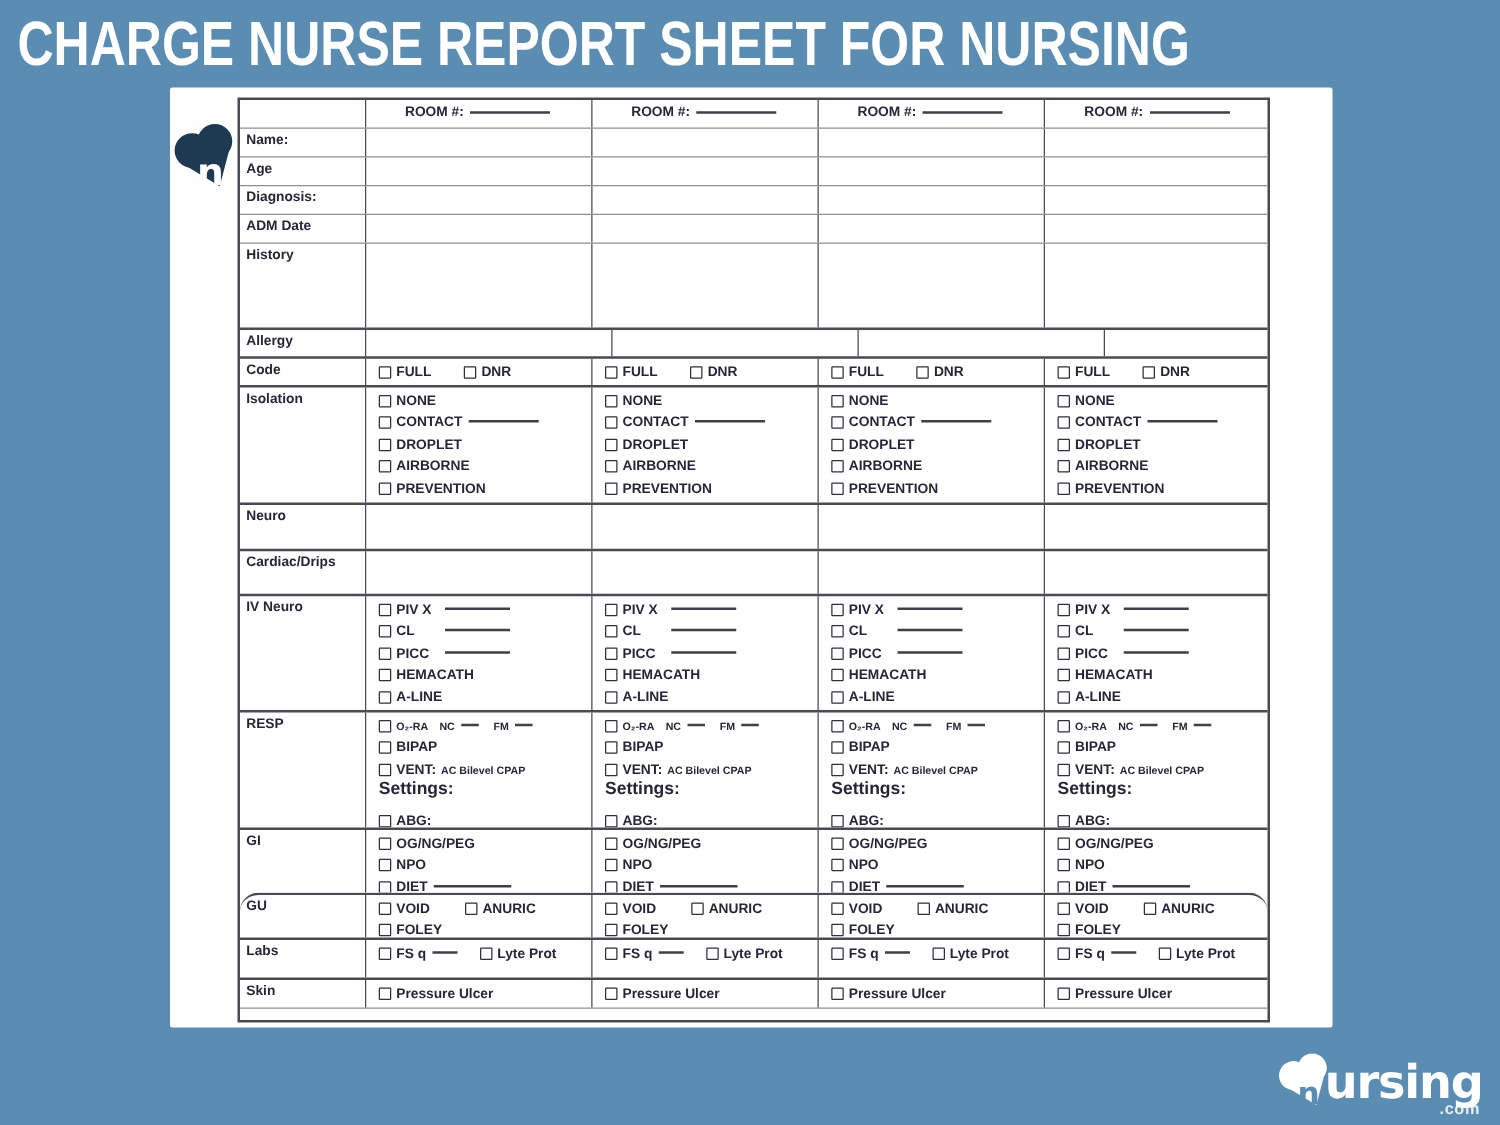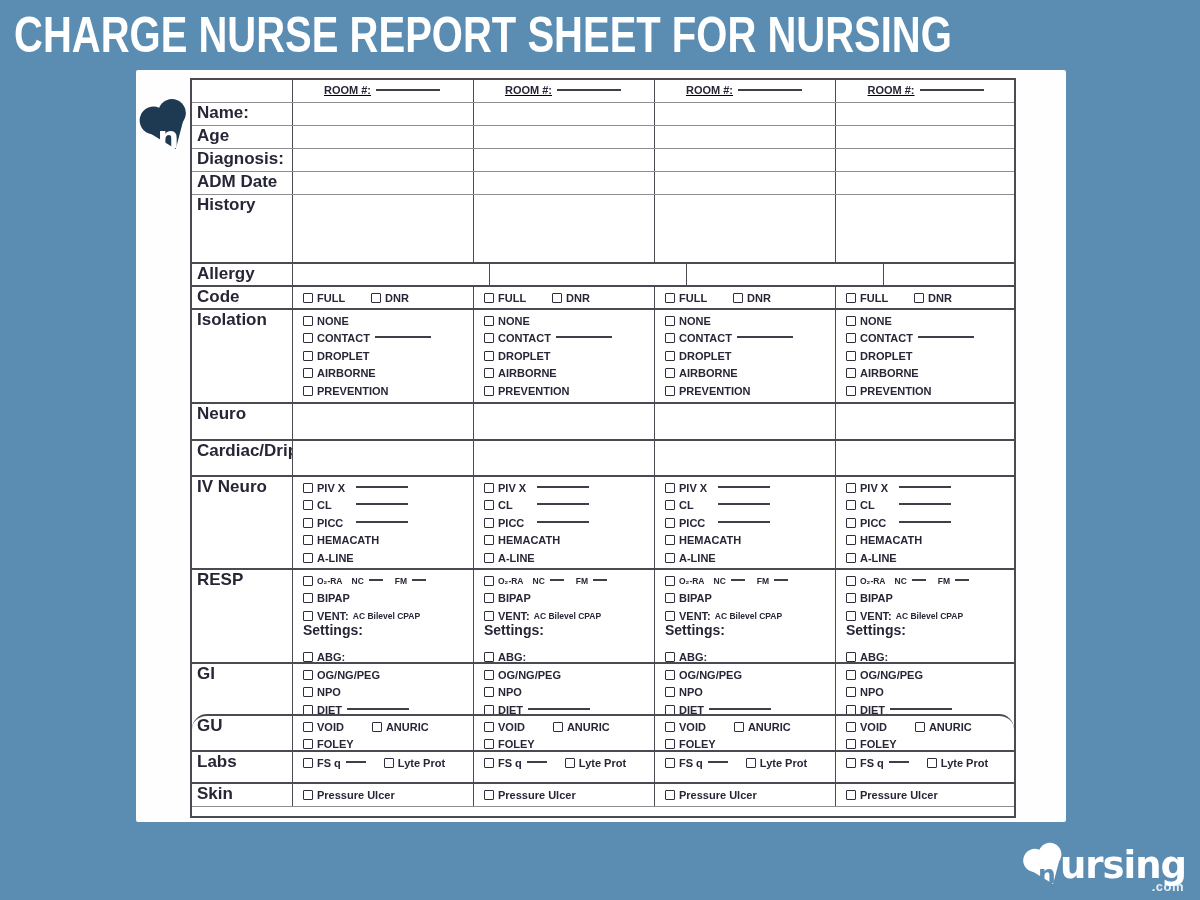--- a/index.html
+++ b/index.html
@@ -26,27 +26,27 @@
     position:absolute;left:136px;top:70px;width:930px;height:752px;
     background:#fefefe;overflow:hidden;border-radius:2px;
   }
   .doc-logo{position:absolute;left:1px;top:22px;width:58px;height:68px;}
   .grid{
     position:absolute;left:54px;top:8px;width:826px;
     border:2px solid var(--bd);
     background:#fff;
   }
   .trow{display:flex;border-top:1px solid var(--bd-light);}
-  .trow.first{border-top:none;text-decoration:underline;}
+  .trow.first{border-top:none;}
   .trow.thick{border-top:2px solid var(--bd);}
   .cell{border-right:1.5px solid var(--bd);height:100%;overflow:hidden;}
   .cell:last-child{border-right:none;}
   .labelcell{
     width:101px;flex:0 0 101px;padding:3px 3px 0 5px;
-    font-size:17px;font-weight:700;color:var(--ink);line-height:13px;
+    font-size:11px;font-weight:700;color:var(--ink);line-height:13px;
   }
   .ccell{width:181px;flex:0 0 181px;padding:2px 2px 0 10px;}
   .hcell{display:flex;align-items:center;justify-content:center;padding:0 0 3px 0;}
   .roomlbl{font-size:11px;font-weight:700;color:var(--ink);}
   .cline{height:17.5px;display:flex;align-items:center;}
   .tok{color:var(--ink);font-weight:700;font-size:11px;white-space:nowrap;}
   .cbtok{display:inline-flex;align-items:center;}
   .cbtok .box{
     width:10px;height:10px;flex:0 0 10px;border:1.7px solid #2e2e3c;
     background:#fff;margin-right:4px;border-radius:1px;

